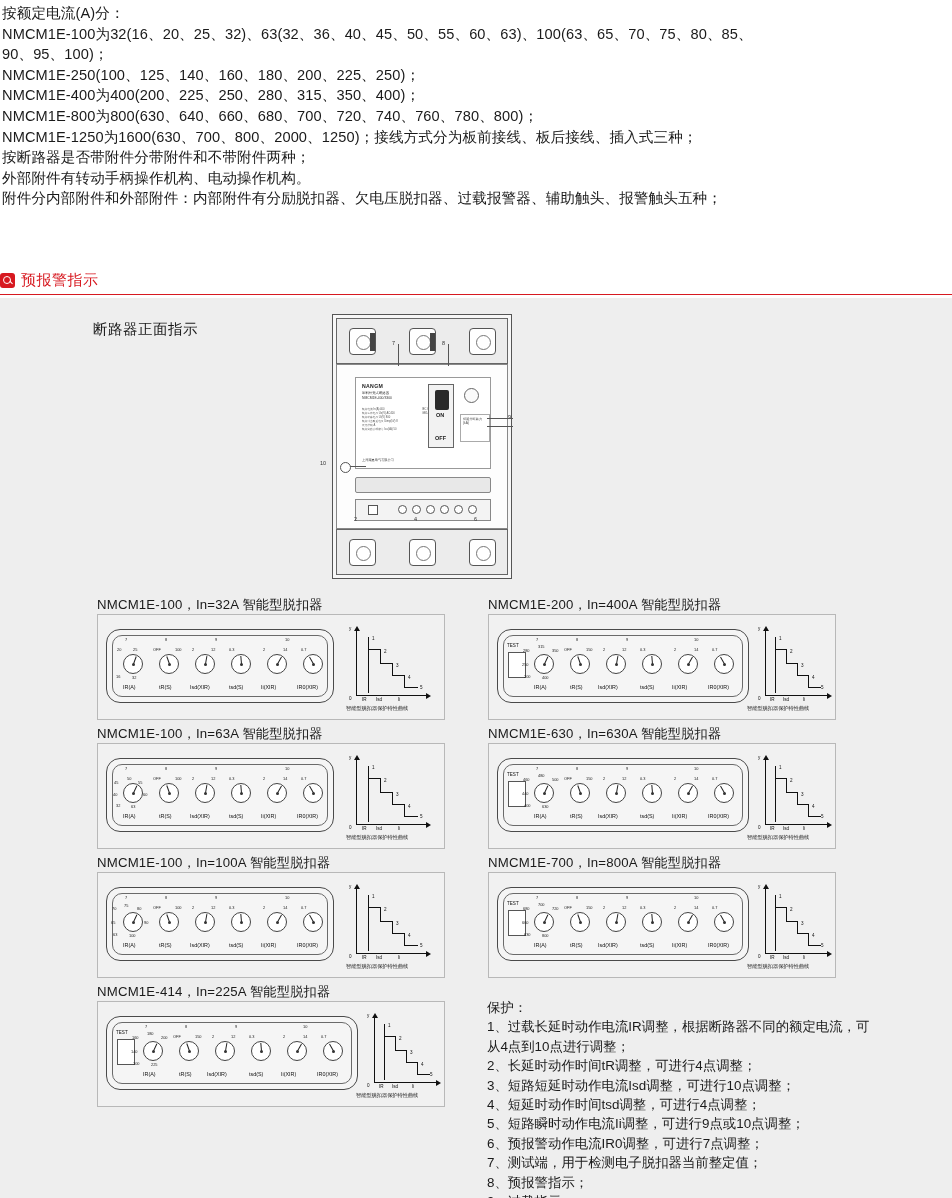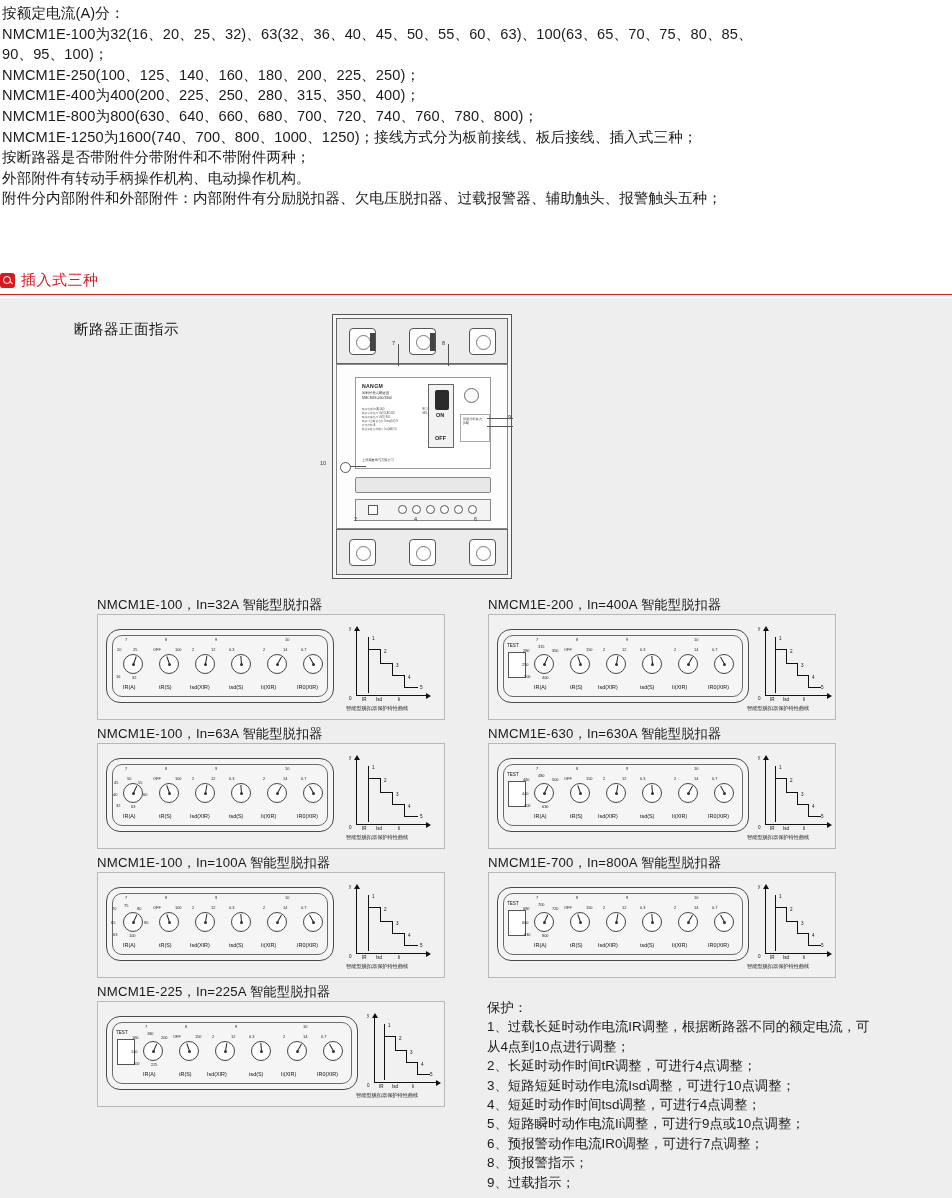--- a/index.html
+++ b/index.html
@@ -63,21 +63,21 @@
   
   .panel {
     position: absolute;
     top: 298px; left: 0px;
     width: 952px; height: 900px;
     background: #eeeeee;
   }
 
   .front-label {
     position: absolute;
-    left: 74px; top: 22px;
+    left: 93px; top: 22px;
     font-size: 14.5px;
     letter-spacing: 0.5px;
   }
 
   
   .breaker {
     position: absolute;
     left: 332px; top: 16px;
     width: 180px; height: 265px;
   }
@@ -261,29 +261,29 @@
 
 <div class="page">
 
   <div class="spec-text">
     <p>按额定电流(A)分：</p>
     <p>NMCM1E-100为32(16、20、25、32)、63(32、36、40、45、50、55、60、63)、100(63、65、70、75、80、85、</p>
     <p>90、95、100)；</p>
     <p>NMCM1E-250(100、125、140、160、180、200、225、250)；</p>
     <p>NMCM1E-400为400(200、225、250、280、315、350、400)；</p>
     <p>NMCM1E-800为800(630、640、660、680、700、720、740、760、780、800)；</p>
-    <p>NMCM1E-1250为1600(740、700、800、1000、1250)；接线方式分为板前接线、板后接线、插入式三种；</p>
+    <p>NMCM1E-1250为1600(630、700、800、2000、1250)；接线方式分为板前接线、板后接线、插入式三种；</p>
     <p>按断路器是否带附件分带附件和不带附件两种；</p>
     <p>外部附件有转动手柄操作机构、电动操作机构。</p>
     <p>附件分内部附件和外部附件：内部附件有分励脱扣器、欠电压脱扣器、过载报警器、辅助触头、报警触头五种；</p>
   </div>
 
   <div class="section-header">
     <span class="sec-icon"></span>
-    <span class="sec-title">插入式三种</span>
+    <span class="sec-title">预报警指示</span>
   </div>
 
   <div class="panel">
 
     <div class="front-label">断路器正面指示</div>
 
     <div class="breaker">
       <div class="brk-body"></div>
 
       <div class="brk-top-bar">
@@ -603,21 +603,21 @@
         <div class="cnum" style="left:50px; top:40px;">3</div>
         <div class="cnum" style="left:62px; top:52px;">4</div>
         <div class="cnum" style="left:74px; top:62px;">5</div>
         <div class="cnum" style="left:16px; top:74px;">IR</div>
         <div class="cnum" style="left:30px; top:74px;">Isd</div>
         <div class="cnum" style="left:52px; top:74px;">Ii</div>
         <div class="curve-cap" style="left:0px; top:82px;">智能型脱扣器保护特性曲线</div>
       </div>
     </div>
 
-    <div class="block-title" style="left:97px; top:685px;">NMCM1E-225，In=225A 智能型脱扣器</div>
+    <div class="block-title" style="left:97px; top:685px;">NMCM1E-414，In=225A 智能型脱扣器</div>
     <div class="block-box" style="left:97px; top:703px; width:348px; height:106px;">
       <div class="tu" style="left:8px; top:14px; width:252px; height:74px;">
         <div class="tu-inner"></div>
         <div class="dtick" style="left:38px; top:7px;">7</div>
         <div class="dtick" style="left:78px; top:7px;">8</div>
         <div class="dtick" style="left:128px; top:7px;">9</div>
         <div class="dtick" style="left:196px; top:7px;">10</div>
 
         <div class="testbox" style="left:10px; top:22px; width:18px; height:26px;"></div>
         <div class="testlbl" style="left:9px; top:13px;">TEST</div>
@@ -960,19 +960,20 @@
 
     <div class="prot">
       <p class="ptitle">保护：</p>
       <p>1、过载长延时动作电流IR调整，根据断路器不同的额定电流，可</p>
       <p>      从4点到10点进行调整；</p>
       <p>2、长延时动作时间tR调整，可进行4点调整；</p>
       <p>3、短路短延时动作电流Isd调整，可进行10点调整；</p>
       <p>4、短延时动作时间tsd调整，可进行4点调整；</p>
       <p>5、短路瞬时动作电流Ii调整，可进行9点或10点调整；</p>
       <p>6、预报警动作电流IR0调整，可进行7点调整；</p>
+      <p>7、测试端，用于检测电子脱扣器当前整定值；</p>
       <p>8、预报警指示；</p>
       <p>9、过载指示；</p>
 
     </div>
 
   </div>
 </div>
 
 </body></html>

